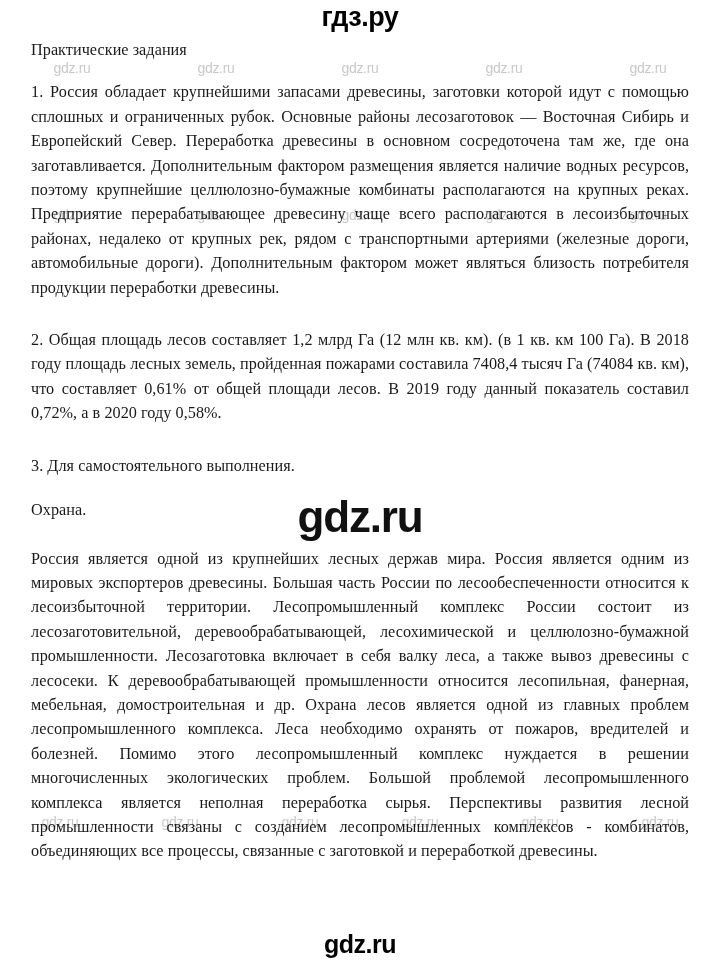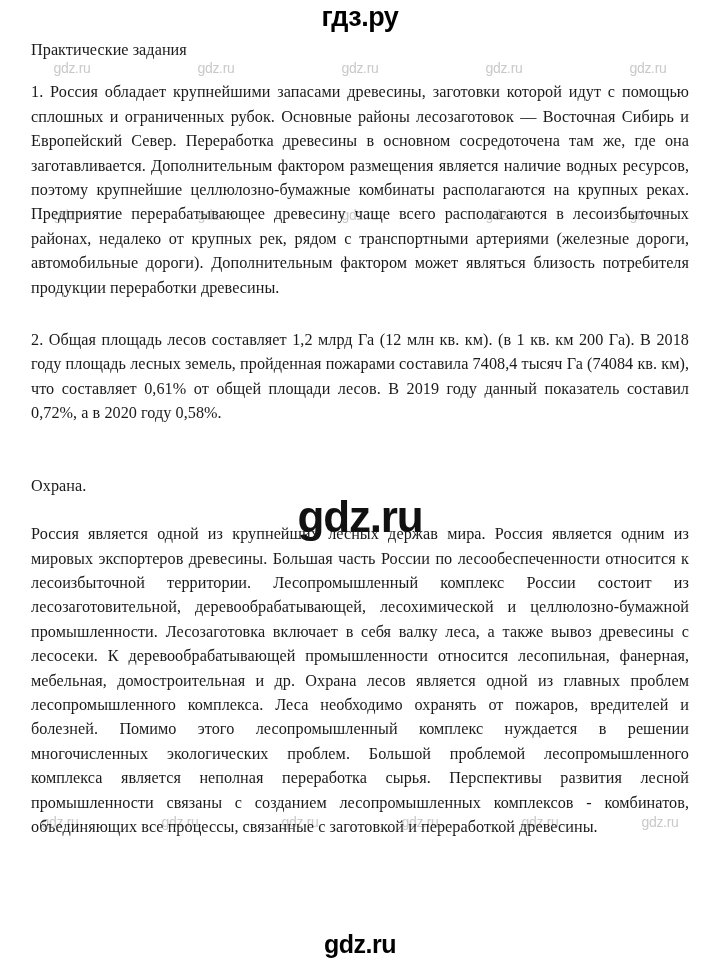--- a/index.html
+++ b/index.html
@@ -135,24 +135,25 @@
   <div class="doc">
 
     <p class="p-heading">Практические задания</p>
 
     <div class="gap-md"></div>
 
     <p>1. Россия обладает крупнейшими запасами древесины, заготовки которой идут с помощью сплошных и ограниченных рубок. Основные районы лесозаготовок — Восточная Сибирь и Европейский Север. Переработка древесины в основном сосредоточена там же, где она заготавливается. Дополнительным фактором размещения является наличие водных ресурсов, поэтому крупнейшие целлюлозно-бумажные комбинаты располагаются на крупных реках. Предприятие перерабатывающее древесину чаще всего располагаются в лесоизбыточных районах, недалеко от крупных рек, рядом с транспортными артериями (железные дороги, автомобильные дороги). Дополнительным фактором может являться близость потребителя продукции переработки древесины.</p>
 
     <div class="gap-ex"></div>
 
-    <p>2. Общая площадь лесов составляет 1,2 млрд Га (12 млн кв. км). (в 1 кв. км 200 Га). В 2018 году площадь лесных земель, пройденная пожарами составила 7408,4 тысяч Га (74084 кв. км), что составляет 0,61% от общей площади лесов. В 2019 году данный показатель составил 0,72%, а в 2020 году 0,58%.</p>
+    <p>2. Общая площадь лесов составляет 1,2 млрд Га (12 млн кв. км). (в 1 кв. км 100 Га). В 2018 году площадь лесных земель, пройденная пожарами составила 7408,4 тысяч Га (74084 кв. км), что составляет 0,61% от общей площади лесов. В 2019 году данный показатель составил 0,72%, а в 2020 году 0,58%.</p>
 
     <div class="gap-ex"></div>
 
+    <p class="p-heading">3. Для самостоятельного выполнения.</p>
 
     <div class="gap-lg"></div>
 
     <p class="p-heading">Охрана.</p>
 
     <div class="gap-xl"></div>
 
     <p>Россия является одной из крупнейших лесных держав мира. Россия является одним из мировых экспортеров древесины.  Большая часть России по лесообеспеченности относится к лесоизбыточной территории. Лесопромышленный комплекс России состоит из лесозаготовительной, деревообрабатывающей, лесохимической и целлюлозно-бумажной промышленности. Лесозаготовка включает в себя валку леса, а также вывоз древесины с лесосеки. К деревообрабатывающей промышленности относится лесопильная, фанерная, мебельная, домостроительная и др. Охрана лесов является одной из главных проблем лесопромышленного комплекса. Леса необходимо охранять от пожаров, вредителей и болезней. Помимо этого лесопромышленный комплекс нуждается в решении многочисленных экологических проблем. Большой проблемой лесопромышленного комплекса является неполная переработка сырья. Перспективы развития лесной промышленности связаны с созданием лесопромышленных комплексов - комбинатов, объединяющих все процессы, связанные с заготовкой и переработкой древесины.</p>
 
   </div>

